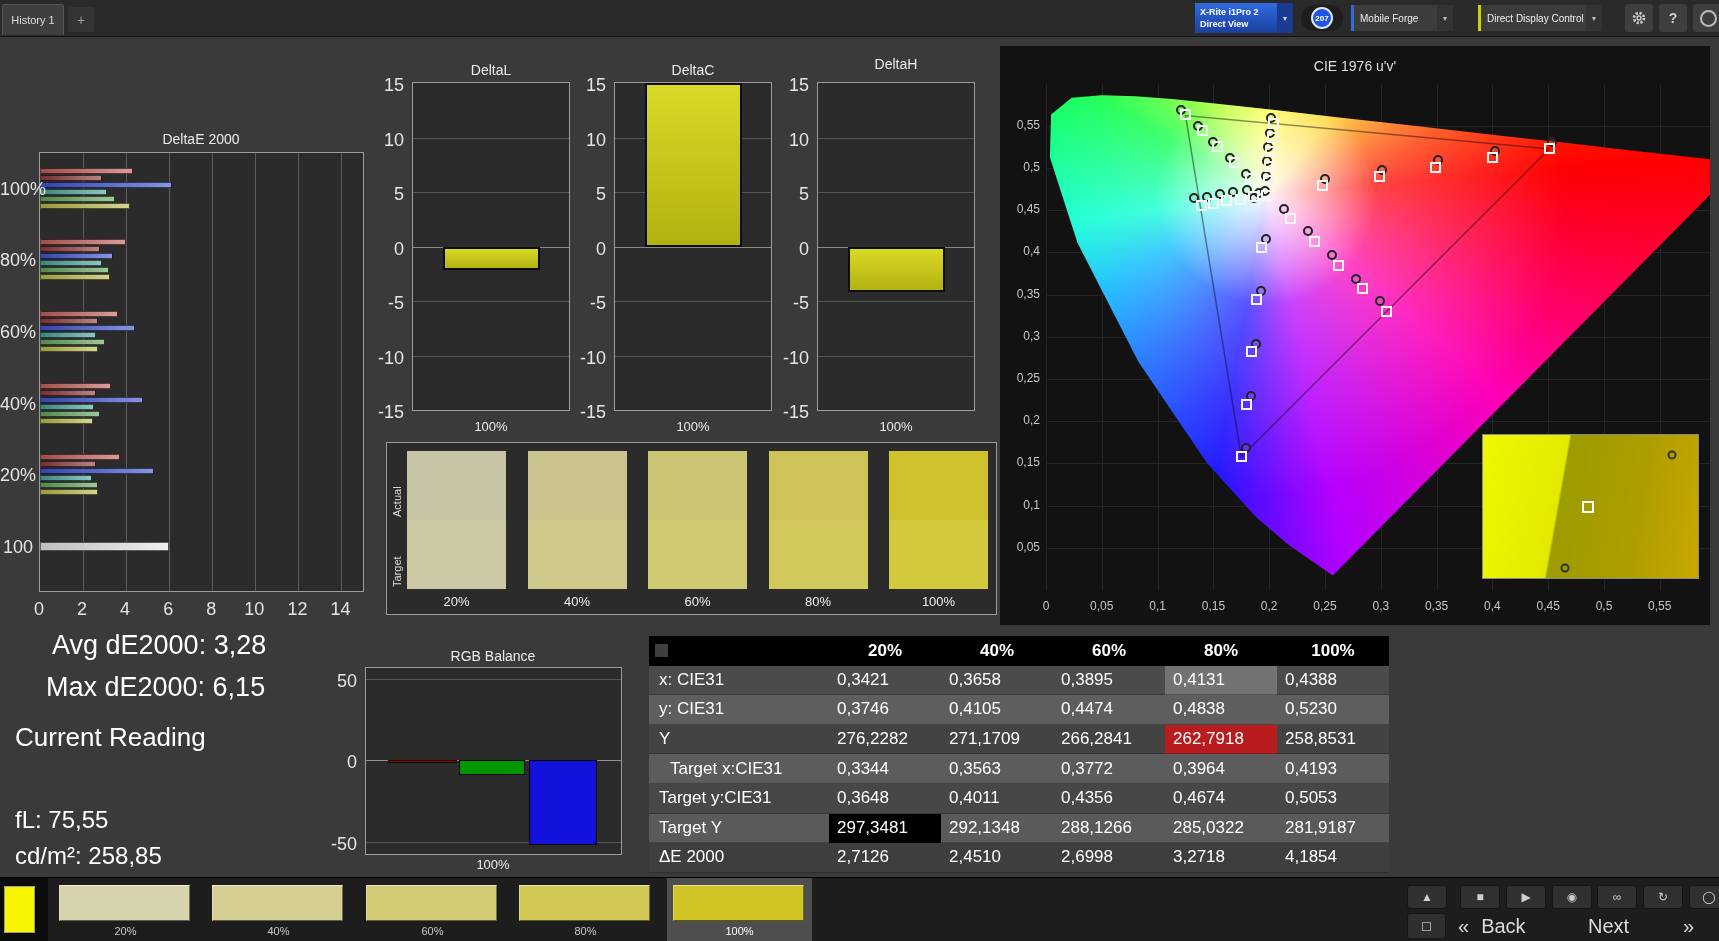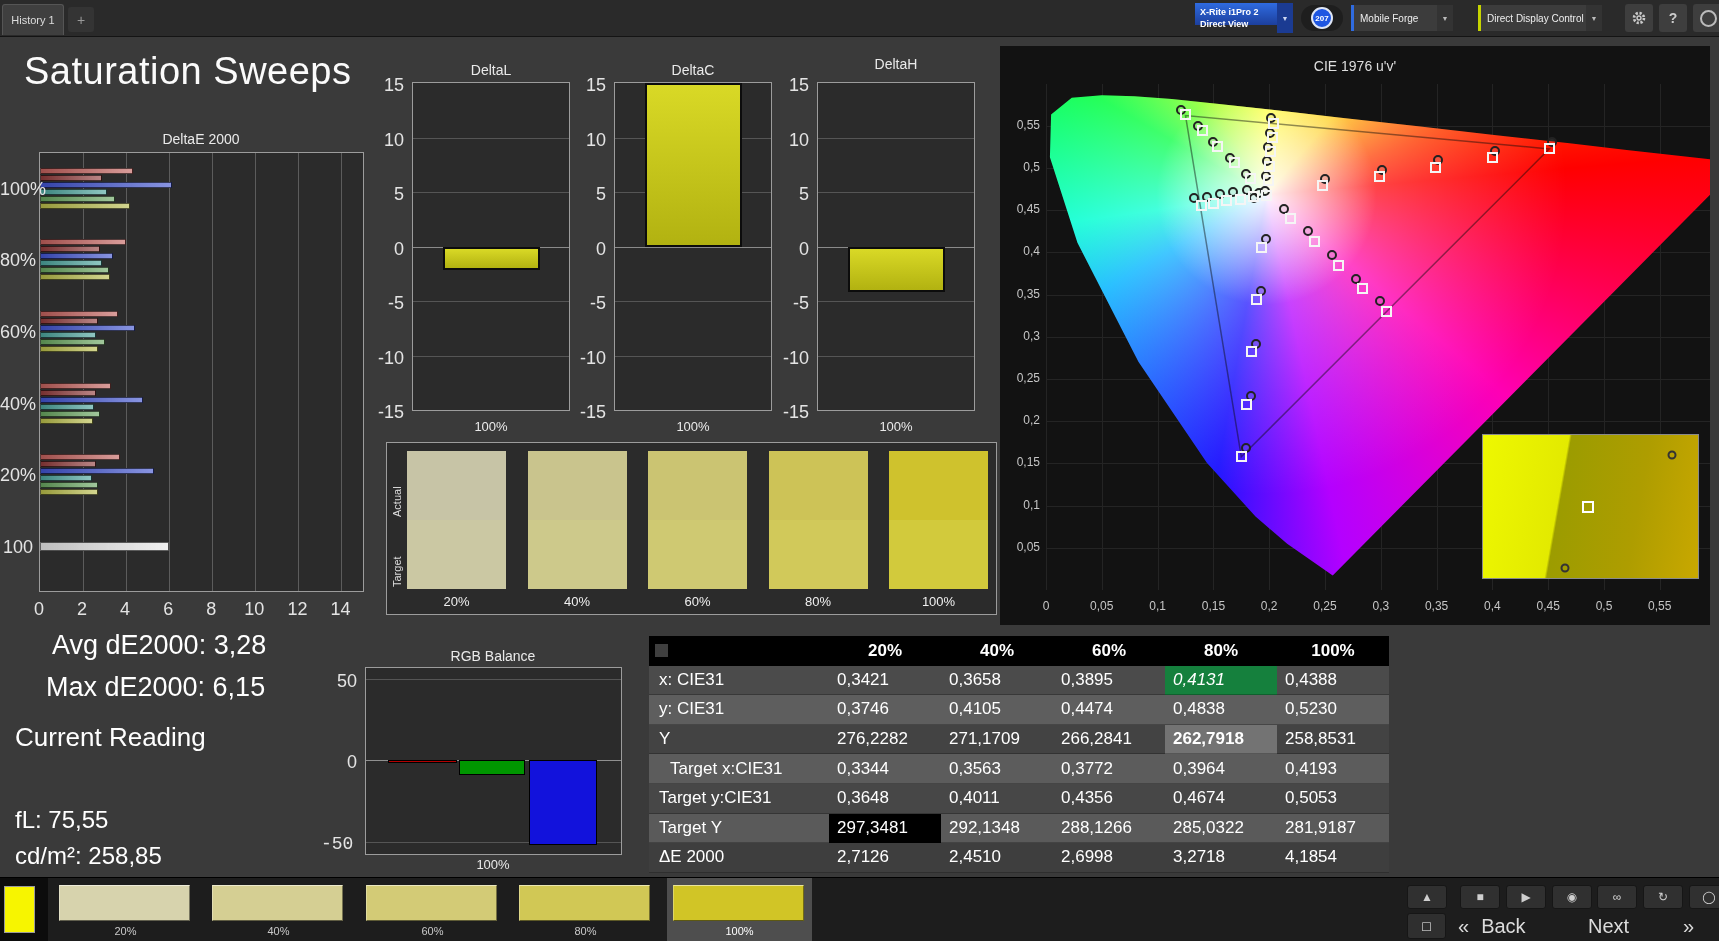--- a/index.html
+++ b/index.html
@@ -5,21 +5,21 @@
   html,body{margin:0;padding:0;background:#202020;}
   #app{position:relative;width:1719px;height:941px;background:#3a3a3a;overflow:hidden;
        font-family:"Liberation Sans",sans-serif;color:#eee;}
 
   
   #topbar{position:absolute;left:0;top:0;width:1719px;height:36px;background:#2a2a2a;border-bottom:1px solid #141414;}
   #history-tab{position:absolute;left:2px;top:4px;width:62px;height:31px;background:#3f3f3f;color:#ddd;font-size:11px;
        display:flex;align-items:center;justify-content:center;border:1px solid #555;border-bottom:none;border-radius:3px 3px 0 0;box-sizing:border-box;}
   #new-tab{position:absolute;left:68px;top:7px;width:26px;height:25px;background:#343434;color:#9a9a9a;font-size:14px;
        display:flex;align-items:center;justify-content:center;border-radius:3px;}
-  #meter-box{position:absolute;left:1195px;top:3px;width:82px;height:22px;background:linear-gradient(#2f6be0,#1c3f9d);
+  #meter-box{position:absolute;left:1195px;top:3px;width:82px;height:30px;background:linear-gradient(#2f6be0,#1c3f9d);
        color:#fff;font-size:9px;font-weight:bold;padding:3px 5px;box-sizing:border-box;line-height:1.35;}
   #meter-arrow{position:absolute;left:1277px;top:3px;width:16px;height:30px;background:#1b3b92;color:#cfd8f2;
        display:flex;align-items:center;justify-content:center;font-size:7px;}
   #badge-pill{position:absolute;left:1301px;top:5px;width:42px;height:26px;background:#1e1e1e;border-radius:13px;}
   #badge-circle{position:absolute;left:10px;top:2px;width:22px;height:22px;border-radius:50%;background:#1e56e2;
        border:2px solid #dfe6f5;box-sizing:border-box;color:#fff;font-size:8px;font-weight:bold;
        display:flex;align-items:center;justify-content:center;}
   #source-box{position:absolute;left:1351px;top:5px;width:86px;height:26px;background:#3c3c3c;border-left:3px solid #2f6be0;
        color:#eee;font-size:10px;display:flex;align-items:center;padding-left:6px;box-sizing:border-box;}
   #source-arrow{position:absolute;left:1437px;top:5px;width:16px;height:26px;background:#333;color:#bbb;
@@ -144,21 +144,20 @@
         <circle cx="10" cy="10" r="5.5" fill="none" stroke="#c9c9c9" stroke-width="3" stroke-dasharray="2.5 1.8"></circle>
         <circle cx="10" cy="10" r="2.2" fill="none" stroke="#c9c9c9" stroke-width="1.6"></circle>
       </svg>
     </div>
     <div id="help-btn">?</div>
     <div id="partial-top">
       <div class="circ"></div>
     </div>
   </div>
 
-  <div id="title">Saturation Sweeps</div>
 
   <div id="deltae-title" class="chart-title">DeltaE 2000</div>
   <div id="deltae-plot" class="plot">
       <div style="position: absolute; left: 43.0667px; top: 0px; width: 1px; height: 438px; background: rgb(92, 92, 92);"></div>
       <div style="position: absolute; left: 86.1333px; top: 0px; width: 1px; height: 438px; background: rgb(92, 92, 92);"></div>
       <div style="position: absolute; left: 129.2px; top: 0px; width: 1px; height: 438px; background: rgb(92, 92, 92);"></div>
       <div style="position: absolute; left: 172.267px; top: 0px; width: 1px; height: 438px; background: rgb(92, 92, 92);"></div>
       <div style="position: absolute; left: 215.333px; top: 0px; width: 1px; height: 438px; background: rgb(92, 92, 92);"></div>
       <div style="position: absolute; left: 258.4px; top: 0px; width: 1px; height: 438px; background: rgb(92, 92, 92);"></div>
       <div style="position: absolute; left: 301.467px; top: 0px; width: 1px; height: 438px; background: rgb(92, 92, 92);"></div>
@@ -433,50 +432,50 @@
       <div style="position: absolute; left: 0px; top: 10.5px; width: 100%; height: 1px; background: rgb(85, 85, 85);"></div>
       <div style="position: absolute; left: 0px; top: 92px; width: 100%; height: 1px; background: rgb(144, 144, 144);"></div>
       <div style="position: absolute; left: 0px; top: 173.5px; width: 100%; height: 1px; background: rgb(85, 85, 85);"></div>
       <div style="position: absolute; left: 22px; top: 92px; width: 69px; height: 3.26px; background: rgb(180, 0, 0); border: 1px solid rgb(0, 0, 0); box-sizing: border-box;"></div>
       <div style="position: absolute; left: 93px; top: 92px; width: 66px; height: 14.67px; background: rgb(0, 150, 0); border: 1px solid rgb(0, 0, 0); box-sizing: border-box;"></div>
       <div style="position: absolute; left: 163px; top: 92px; width: 68px; height: 84.76px; background: rgb(18, 18, 220); border: 1px solid rgb(0, 0, 0); box-sizing: border-box;"></div>
     </div>
   <div id="rgb-ylabels">
       <div class="tick" style="position: absolute; right: 4px; top: 2.5px; width: 36px; text-align: right;">50</div>
       <div class="tick" style="position: absolute; right: 4px; top: 84px; width: 36px; text-align: right;">0</div>
-      <div class="tick" style="position: absolute; right: 4px; top: 165.5px; width: 36px;  font-family: Liberation Mono, monospace;">-50</div>
+      <div class="tick" style="position: absolute; right: 4px; top: 165.5px; width: 36px; text-align: right;">-50</div>
     </div>
   <div id="rgb-xlabel" class="xlabel">100%</div>
 
   <div id="table">
       <div style="background: rgb(0, 0, 0); position: relative;">
         <div style="position: absolute; left: 6px; top: 8px; width: 13px; height: 13px; background: rgb(63, 63, 63);"></div>
       </div>
       <div style="background: rgb(0, 0, 0); font-weight: bold; display: flex; align-items: center; justify-content: center;">20%</div>
       <div style="background: rgb(0, 0, 0); font-weight: bold; display: flex; align-items: center; justify-content: center;">40%</div>
       <div style="background: rgb(0, 0, 0); font-weight: bold; display: flex; align-items: center; justify-content: center;">60%</div>
       <div style="background: rgb(0, 0, 0); font-weight: bold; display: flex; align-items: center; justify-content: center;">80%</div>
       <div style="background: rgb(0, 0, 0); font-weight: bold; display: flex; align-items: center; justify-content: center;">100%</div>
       <div style="background: rgb(75, 75, 75); display: flex; align-items: center; padding-left: 10px; border-bottom: 1px solid rgba(0, 0, 0, 0.25);">x: CIE31</div>
       <div style="background: rgb(75, 75, 75); display: flex; align-items: center; padding-left: 8px; border-bottom: 1px solid rgba(0, 0, 0, 0.25);">0,3421</div>
       <div style="background: rgb(75, 75, 75); display: flex; align-items: center; padding-left: 8px; border-bottom: 1px solid rgba(0, 0, 0, 0.25);">0,3658</div>
       <div style="background: rgb(75, 75, 75); display: flex; align-items: center; padding-left: 8px; border-bottom: 1px solid rgba(0, 0, 0, 0.25);">0,3895</div>
-      <div style="background: #15803d; display: flex; align-items: center; padding-left: 8px; border-bottom: 1px solid rgba(0, 0, 0, 0.25); font-style: italic;">0,4131</div>
+      <div style="background: #737373; display: flex; align-items: center; padding-left: 8px; border-bottom: 1px solid rgba(0, 0, 0, 0.25);">0,4131</div>
       <div style="background: rgb(75, 75, 75); display: flex; align-items: center; padding-left: 8px; border-bottom: 1px solid rgba(0, 0, 0, 0.25);">0,4388</div>
       <div style="background: rgb(94, 94, 94); display: flex; align-items: center; padding-left: 10px; border-bottom: 1px solid rgba(0, 0, 0, 0.25);">y: CIE31</div>
       <div style="background: rgb(94, 94, 94); display: flex; align-items: center; padding-left: 8px; border-bottom: 1px solid rgba(0, 0, 0, 0.25);">0,3746</div>
       <div style="background: rgb(94, 94, 94); display: flex; align-items: center; padding-left: 8px; border-bottom: 1px solid rgba(0, 0, 0, 0.25);">0,4105</div>
       <div style="background: rgb(94, 94, 94); display: flex; align-items: center; padding-left: 8px; border-bottom: 1px solid rgba(0, 0, 0, 0.25);">0,4474</div>
       <div style="background: rgb(94, 94, 94); display: flex; align-items: center; padding-left: 8px; border-bottom: 1px solid rgba(0, 0, 0, 0.25);">0,4838</div>
       <div style="background: rgb(94, 94, 94); display: flex; align-items: center; padding-left: 8px; border-bottom: 1px solid rgba(0, 0, 0, 0.25);">0,5230</div>
       <div style="background: rgb(67, 67, 67); display: flex; align-items: center; padding-left: 10px; border-bottom: 1px solid rgba(0, 0, 0, 0.25);">Y</div>
       <div style="background: rgb(67, 67, 67); display: flex; align-items: center; padding-left: 8px; border-bottom: 1px solid rgba(0, 0, 0, 0.25);">276,2282</div>
       <div style="background: rgb(67, 67, 67); display: flex; align-items: center; padding-left: 8px; border-bottom: 1px solid rgba(0, 0, 0, 0.25);">271,1709</div>
       <div style="background: rgb(67, 67, 67); display: flex; align-items: center; padding-left: 8px; border-bottom: 1px solid rgba(0, 0, 0, 0.25);">266,2841</div>
-      <div style="background: #737373; display: flex; align-items: center; padding-left: 8px; border-bottom: 1px solid rgba(0, 0, 0, 0.25); font-weight: bold;">262,7918</div>
+      <div style="background: #b91c1c; display: flex; align-items: center; padding-left: 8px; border-bottom: 1px solid rgba(0, 0, 0, 0.25);">262,7918</div>
       <div style="background: rgb(67, 67, 67); display: flex; align-items: center; padding-left: 8px; border-bottom: 1px solid rgba(0, 0, 0, 0.25);">258,8531</div>
       <div style="background: rgb(92, 92, 92); display: flex; align-items: center; padding-left: 21px; border-bottom: 1px solid rgba(0, 0, 0, 0.25);">Target x:CIE31</div>
       <div style="background: rgb(92, 92, 92); display: flex; align-items: center; padding-left: 8px; border-bottom: 1px solid rgba(0, 0, 0, 0.25);">0,3344</div>
       <div style="background: rgb(92, 92, 92); display: flex; align-items: center; padding-left: 8px; border-bottom: 1px solid rgba(0, 0, 0, 0.25);">0,3563</div>
       <div style="background: rgb(92, 92, 92); display: flex; align-items: center; padding-left: 8px; border-bottom: 1px solid rgba(0, 0, 0, 0.25);">0,3772</div>
       <div style="background: rgb(92, 92, 92); display: flex; align-items: center; padding-left: 8px; border-bottom: 1px solid rgba(0, 0, 0, 0.25);">0,3964</div>
       <div style="background: rgb(92, 92, 92); display: flex; align-items: center; padding-left: 8px; border-bottom: 1px solid rgba(0, 0, 0, 0.25);">0,4193</div>
       <div style="background: rgb(71, 71, 71); display: flex; align-items: center; padding-left: 10px; border-bottom: 1px solid rgba(0, 0, 0, 0.25);">Target y:CIE31</div>
       <div style="background: rgb(71, 71, 71); display: flex; align-items: center; padding-left: 8px; border-bottom: 1px solid rgba(0, 0, 0, 0.25);">0,3648</div>
       <div style="background: rgb(71, 71, 71); display: flex; align-items: center; padding-left: 8px; border-bottom: 1px solid rgba(0, 0, 0, 0.25);">0,4011</div>

